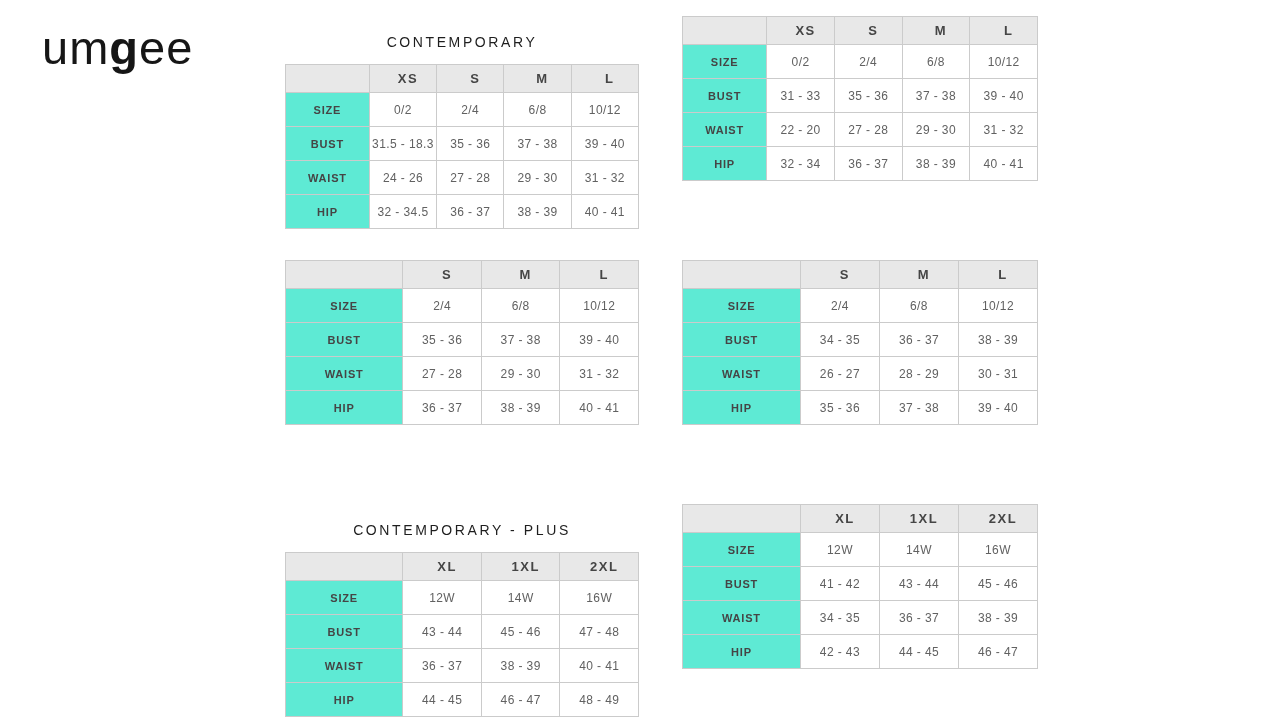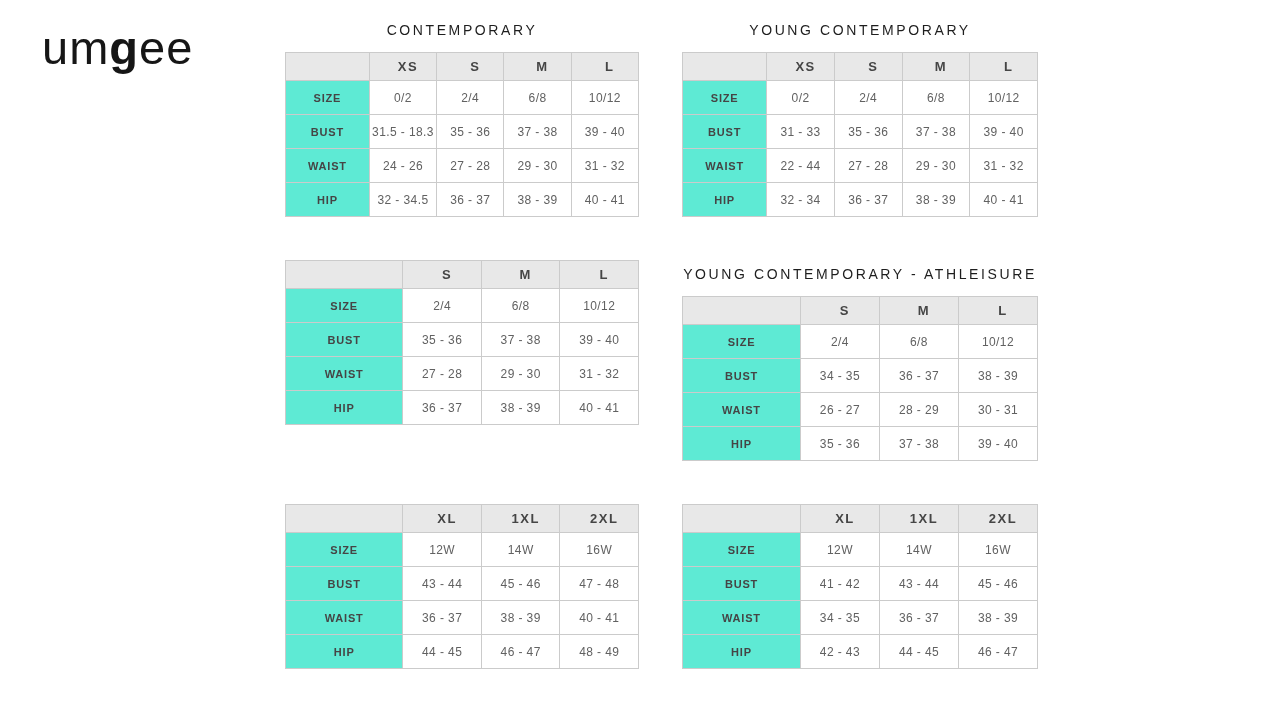--- a/index.html
+++ b/index.html
@@ -33,21 +33,21 @@
     top: 16px;
     display: grid;
     grid-template-columns: 354px 356px;
     column-gap: 43px;
     grid-auto-rows: 244px;
   }
   .table-block {
     width: 100%;
   }
   .table-title {
-    margin: 4px 0 12px 0;
+    margin: 16px 0 12px 0;
     font-size: 14px;
     font-weight: 400;
     letter-spacing: 2.6px;
     color: #1e1e1e;
     text-align: center;
     line-height: 20px;
     text-transform: uppercase;
     white-space: nowrap;
   }
   table.size-table {
@@ -136,21 +136,20 @@
             <th class="label-col">HIP</th>
             <td>32 - 34.5</td>
             <td>36 - 37</td>
             <td>38 - 39</td>
             <td>40 - 41</td>
           </tr>
         </tbody>
       </table>
     </section>
     <section class="table-block">
-      <h2 class="table-title">YOUNG CONTEMPORARY</h2>
       <table class="size-table cols-5">
         <thead>
           <tr>
             <th class="label-col"></th>
             <th>XS</th>
             <th>S</th>
             <th>M</th>
             <th>L</th>
           </tr>
         </thead>
@@ -164,21 +163,21 @@
           </tr>
           <tr>
             <th class="label-col">BUST</th>
             <td>31 - 33</td>
             <td>35 - 36</td>
             <td>37 - 38</td>
             <td>39 - 40</td>
           </tr>
           <tr>
             <th class="label-col">WAIST</th>
-            <td>22 - 44</td>
+            <td>22 - 20</td>
             <td>27 - 28</td>
             <td>29 - 30</td>
             <td>31 - 32</td>
           </tr>
           <tr>
             <th class="label-col">HIP</th>
             <td>32 - 34</td>
             <td>36 - 37</td>
             <td>38 - 39</td>
             <td>40 - 41</td>
@@ -218,21 +217,20 @@
           <tr>
             <th class="label-col">HIP</th>
             <td>36 - 37</td>
             <td>38 - 39</td>
             <td>40 - 41</td>
           </tr>
         </tbody>
       </table>
     </section>
     <section class="table-block">
-      <h2 class="table-title">YOUNG CONTEMPORARY - ATHLEISURE</h2>
       <table class="size-table cols-4">
         <thead>
           <tr>
             <th class="label-col"></th>
             <th>S</th>
             <th>M</th>
             <th>L</th>
           </tr>
         </thead>
         <tbody>
@@ -257,20 +255,21 @@
           <tr>
             <th class="label-col">HIP</th>
             <td>35 - 36</td>
             <td>37 - 38</td>
             <td>39 - 40</td>
           </tr>
         </tbody>
       </table>
     </section>
     <section class="table-block">
+      <h2 class="table-title">CONTEMPORARY - PLUS</h2>
       <table class="size-table cols-4">
         <thead>
           <tr>
             <th class="label-col"></th>
             <th>XL</th>
             <th>1XL</th>
             <th>2XL</th>
           </tr>
         </thead>
         <tbody>

